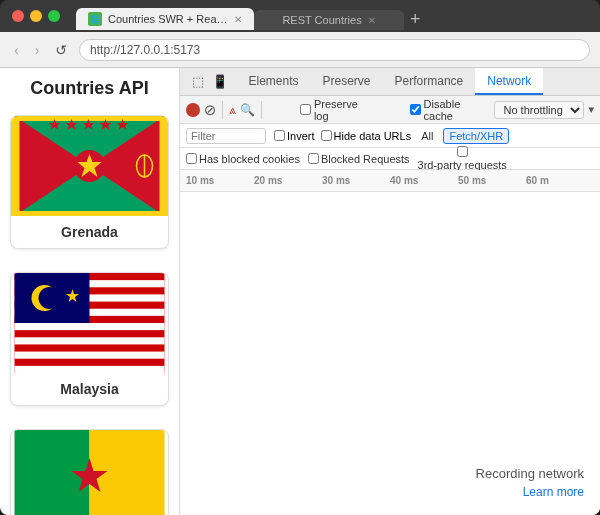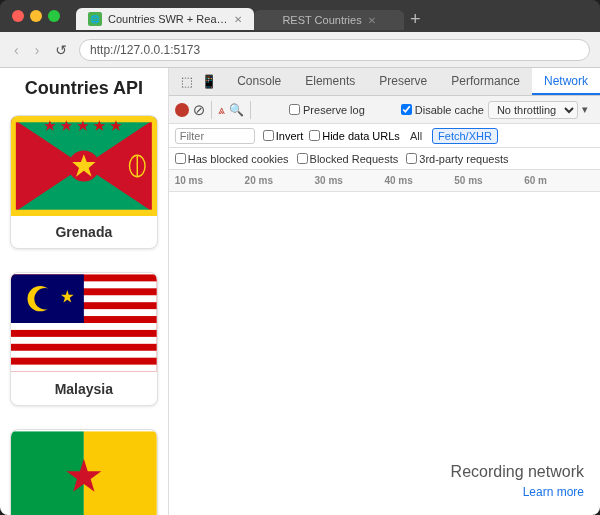--- a/index.html
+++ b/index.html
@@ -57,21 +57,21 @@
     .filter-options { display: flex; gap: 6px; align-items: center; }
     .filter-btn { font-size: 11px; color: #1a73e8; background: #e8f0fe; border: 1px solid #1a73e8; border-radius: 3px; padding: 1px 5px; cursor: pointer; }
 
     .devtools-requests-filter { background: white; border-bottom: 1px solid #ddd; display: flex; align-items: center; padding: 2px 6px; gap: 8px; height: 22px; font-size: 11px; color: #333; }
 
     .timeline-header { background: #f8f8f8; border-bottom: 1px solid #e0e0e0; display: flex; align-items: center; height: 22px; padding: 0 6px; }
     .timeline-ticks { display: flex; flex: 1; }
     .timeline-tick { flex: 1; font-size: 10px; color: #888; text-align: left; font-weight: bold; }
 
     .network-content { flex: 1; background: white; display: flex; flex-direction: column; justify-content: flex-end; align-items: flex-end; padding: 16px; }
-    .network-message { font-size: 16px; color: #555; text-align: right; margin-bottom: 4px; }
+    .network-message { font-size: 13px; color: #555; text-align: right; margin-bottom: 4px; }
     .network-learn { font-size: 12px; color: #1a73e8; cursor: pointer; text-align: right; }
 
     
     .grenada-flag { width: 100%; height: 100px; }
     
     .malaysia-flag { width: 100%; height: 100px; }
     
     .frguiana-flag { width: 100%; height: 100px; }
     .throttle-select { font-size: 11px; border: 1px solid #ccc; background: #f8f8f8; border-radius: 3px; padding: 1px 4px; color: #333; }
   </style>
@@ -180,23 +180,20 @@
         <div class="country-name">French Guiana</div>
       </div>
     </div>
 
     <div class="devtools-panel">
 
       <div class="devtools-tabs">
         <div style="display:flex; align-items:center; padding: 0 4px; gap:0;">
           <span style="font-size:13px; color:#555; cursor:pointer; padding:0 4px;">⬚</span>
           <span style="font-size:13px; color:#555; cursor:pointer; padding:0 4px;">📱</span>
-        </div>
-        <div class="devtools-tab">
-          <span>Console</span>
         </div>
         <div class="devtools-tab">
           <span>Elements</span>
         </div>
         <div class="devtools-tab">
           <span>Preserve</span>
         </div>
         <div class="devtools-tab">
           <span>Performance</span>
         </div>
@@ -246,21 +243,21 @@
 
       <div class="devtools-requests-filter">
         <label style="display:flex; align-items:center; gap:2px;">
           <input type="checkbox" style="width: 11px; height: 11px;">
           <span>Has blocked cookies</span>
         </label>
         <label style="display:flex; align-items:center; gap:2px;">
           <input type="checkbox" style="width: 11px; height: 11px;">
           <span>Blocked Requests</span>
         </label>
-        <label style="display:flex; align-items:center; gap:2px;">
+        <label style="display:flex; align-items:center; gap:2px;flex-direction:column;">
           <input type="checkbox" style="width: 11px; height: 11px;">
           <span>3rd-party requests</span>
         </label>
       </div>
 
       <div class="timeline-header">
         <div class="timeline-ticks">
           <span class="timeline-tick">10 ms</span>
           <span class="timeline-tick">20 ms</span>
           <span class="timeline-tick">30 ms</span>

